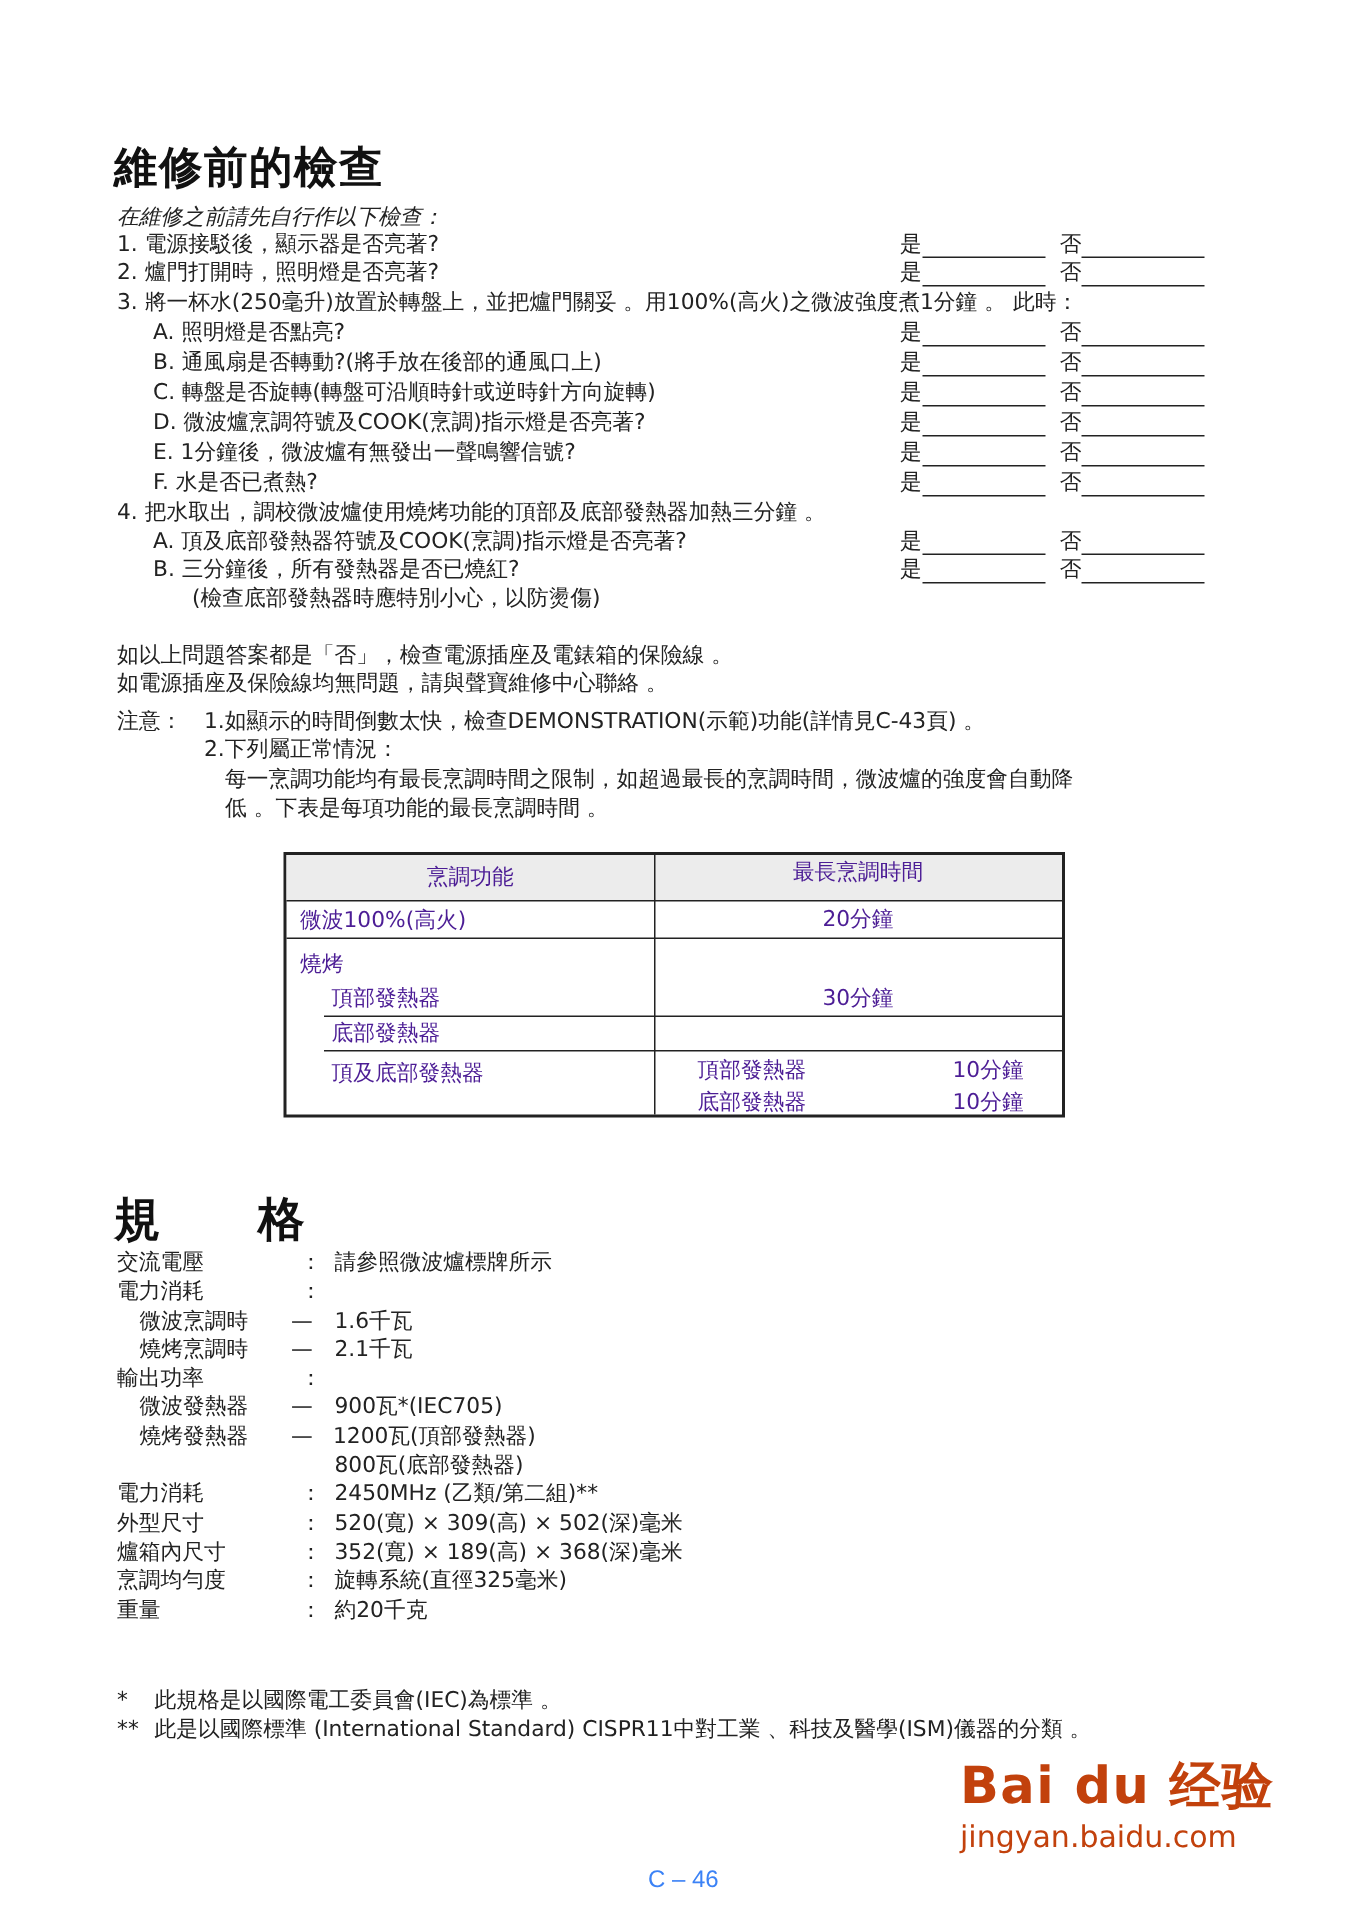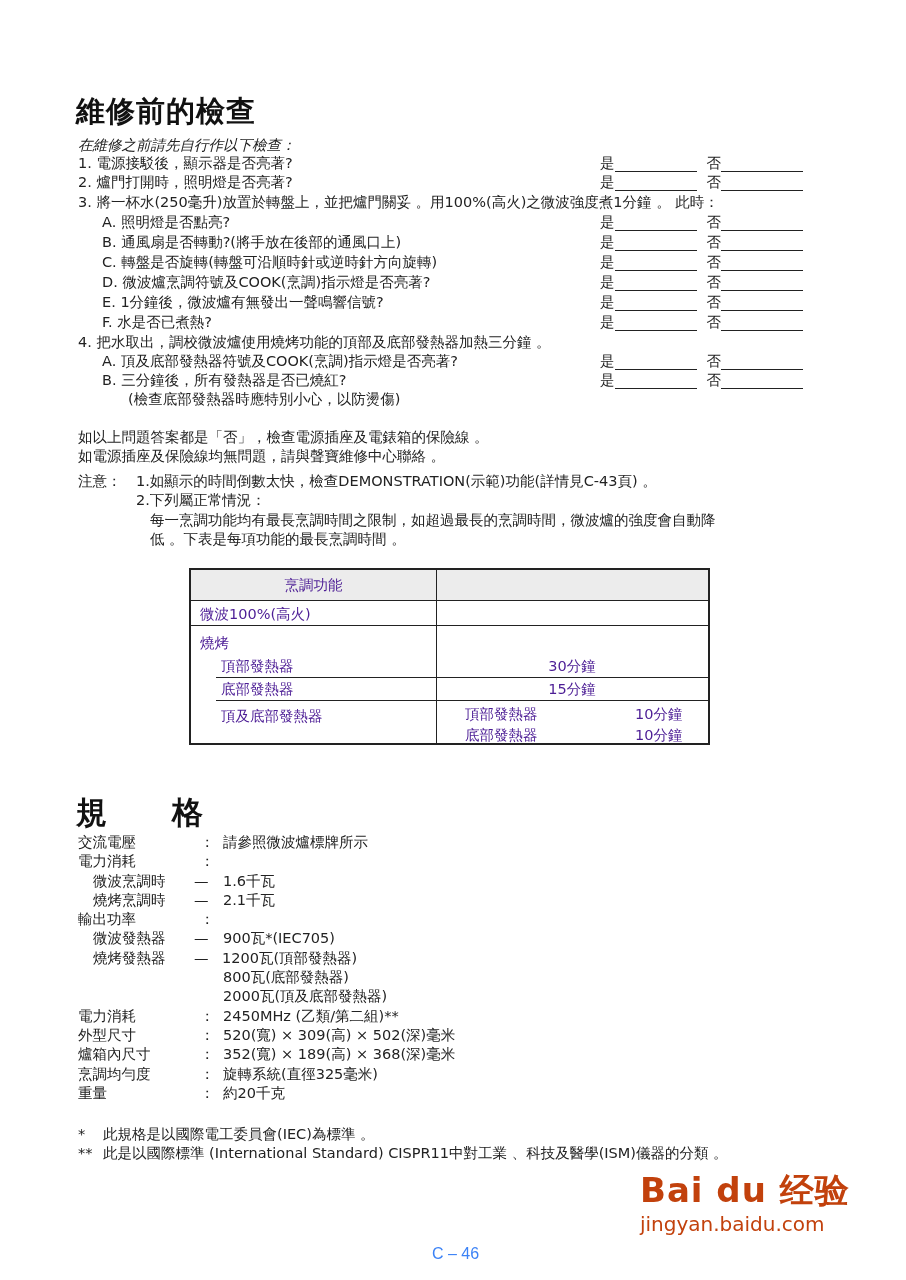--- a/index.html
+++ b/index.html
@@ -68,30 +68,31 @@
 
 <div class="tbl">
   <div class="hdr-bg"></div>
   <div class="vline"></div>
   <div class="hline" style="left:0; right:0; top:30px;"></div>
   <div class="hline" style="left:0; right:0; top:55px;"></div>
   <div class="hline" style="left:25px; right:0; top:107px;"></div>
   <div class="hline" style="left:25px; right:0; top:130px;"></div>
 
   <div class="cell" style="left:0; width:245px; top:6px; text-align:center;">烹調功能</div>
+  <div class="cell" style="left:245px; width:272px; top:3px; text-align:center;">最長烹調時間</div>
 
   <div class="cell" style="left:9px; top:35px;">微波100%(高火)</div>
+  <div class="cell" style="left:245px; width:272px; top:34px; text-align:center;">20分鐘</div>
 
   <div class="cell" style="left:9px; top:64px;">燒烤</div>
 
   <div class="cell" style="left:30px; top:87px;">頂部發熱器</div>
   <div class="cell" style="left:245px; width:272px; top:87px; text-align:center;">30分鐘</div>
 
   <div class="cell" style="left:30px; top:110px;">底部發熱器</div>
-  <div class="cell" style="left:245px; width:272px; top:110px; text-align:center;">15分鐘</div>
 
   <div class="cell" style="left:30px; top:137px;">頂及底部發熱器</div>
   <div class="cell" style="left:274px; top:135px;">頂部發熱器</div>
   <div class="cell" style="left:444px; top:135px;">10分鐘</div>
   <div class="cell" style="left:274px; top:156px;">底部發熱器</div>
   <div class="cell" style="left:444px; top:156px;">10分鐘</div>
 </div>
 
 <div class="abs h2" style="left:76px; top:792px;">規　　格</div>
 
@@ -126,23 +127,20 @@
   </div>
   <div style="position:relative; height:19.3px;">
     <span style="position:absolute; left:15px;">燒烤發熱器</span>
     <span style="position:absolute; left:116px;">—</span>
     <span style="position:absolute; left:144px;">1200瓦(頂部發熱器)</span>
   </div>
   <div style="position:relative; height:19.3px;">
     <span style="position:absolute; left:145px;">800瓦(底部發熱器)</span>
   </div>
   <div style="position:relative; height:19.3px;">
-    <span style="position:absolute; left:145px;">2000瓦(頂及底部發熱器)</span>
-  </div>
-  <div style="position:relative; height:19.3px;">
     <span style="position:absolute; left:0;">電力消耗</span>
     <span style="position:absolute; left:122px;">：</span>
     <span style="position:absolute; left:145px;">2450MHz (乙類/第二組)**</span>
   </div>
   <div style="position:relative; height:19.3px;">
     <span style="position:absolute; left:0;">外型尺寸</span>
     <span style="position:absolute; left:122px;">：</span>
     <span style="position:absolute; left:145px;">520(寬) × 309(高) × 502(深)毫米</span>
   </div>
   <div style="position:relative; height:19.3px;">

